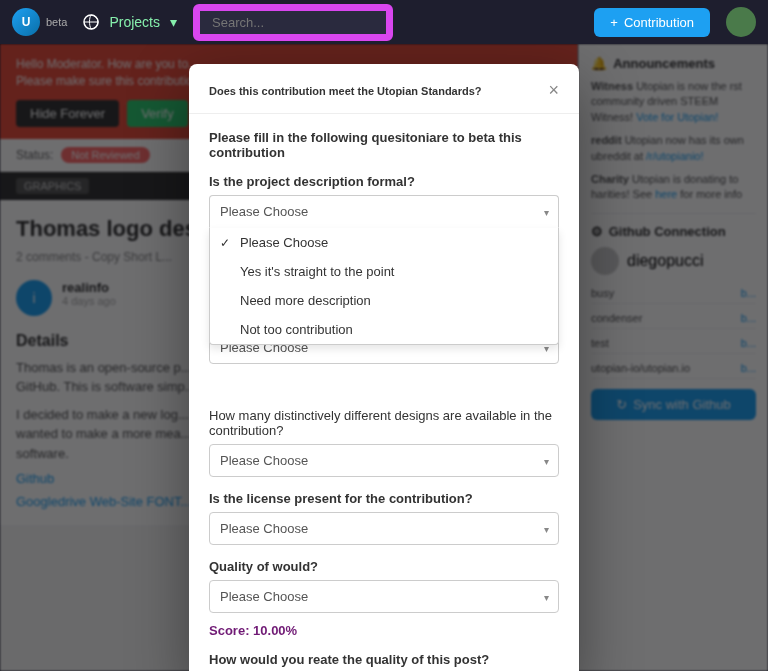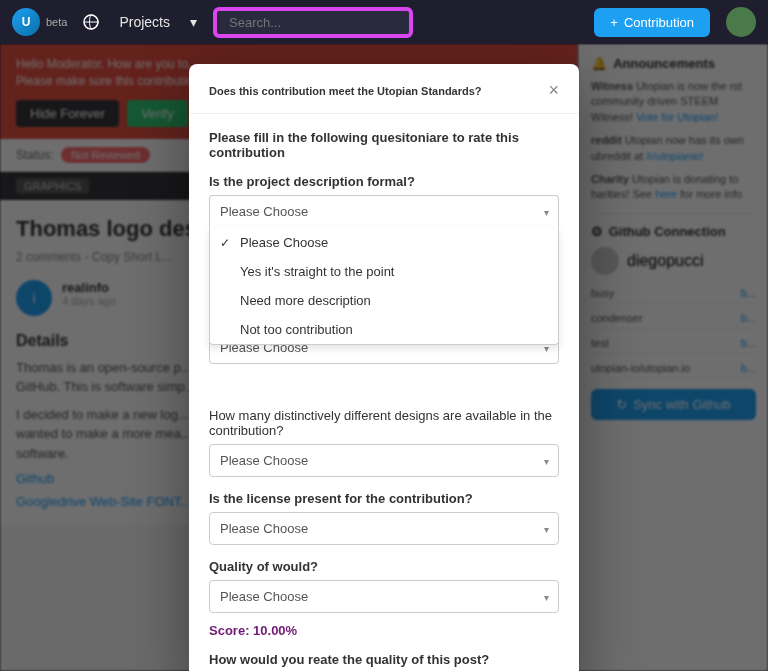--- a/index.html
+++ b/index.html
@@ -23,27 +23,27 @@
     }
     .logo-circle {
       width: 28px; height: 28px;
       background: linear-gradient(135deg, #1da0f2, #0a6fa8);
       border-radius: 50%;
       display: flex; align-items: center; justify-content: center;
       color: white; font-size: 12px; font-weight: bold;
     }
     .beta-label { color: #aaa; font-size: 11px; }
     .nav-projects {
-      display: flex; align-items: center; gap: 20px;
-      color: #e5e5e5; font-size: 14px; cursor: pointer;
+      display: flex; align-items: center; gap: 10px;
+      color: #86efac; font-size: 14px; cursor: pointer;
     }
     .nav-projects svg { width: 16px; height: 16px; }
     .nav-search {
       background: #2a2a3e;
-      border: 4px solid #d946ef;
+      border: 7px solid #d946ef;
       border-radius: 6px;
       padding: 4px 12px;
       color: #aaa;
       font-size: 13px;
       flex: 1;
       max-width: 200px;
     }
     .btn-contribution {
       background: #1da0f2;
       color: white;
@@ -344,21 +344,21 @@
 
   <div class="modal-overlay">
     <div class="modal">
 
       <div class="modal-header">
         <span class="modal-title">Does this contribution meet the Utopian Standards?</span>
         <button class="modal-close">×</button>
       </div>
 
       <div class="modal-body">
-        <div class="modal-description">Please fill in the following quesitoniare to rate this contribution</div>
+        <div class="modal-description">Please fill in the following quesitoniare to beta this contribution</div>
 
         <div class="question-label">Is the project description formal?</div>
         <div class="select-wrapper dropdown-open">
           <select class="select-field">
             <option>Please Choose</option>
             <option>Yes it's straight to the point</option>
             <option>Need more description</option>
             <option>Not too descriptive</option>
           </select>
           <span class="select-arrow">▾</span>

